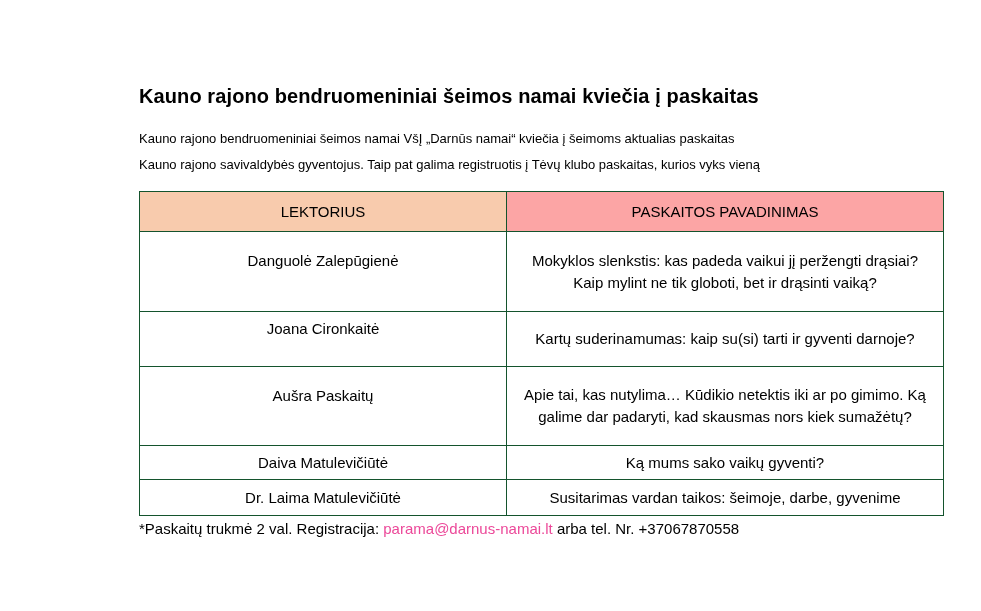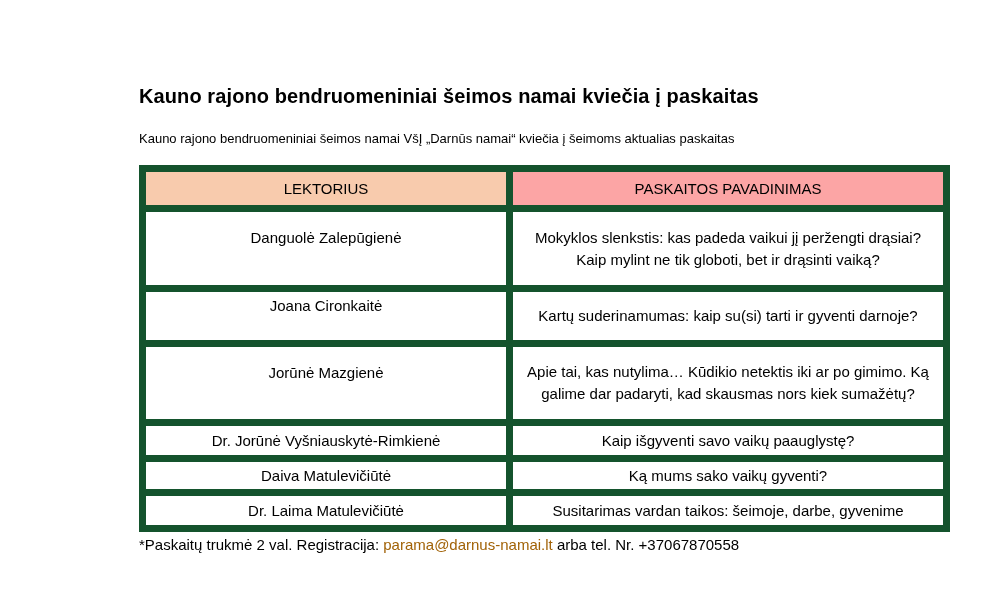--- a/index.html
+++ b/index.html
@@ -28,21 +28,21 @@
     line-height: 26px;
     margin: 0 0 13px 0;
   }
   table.lectures {
     border-collapse: collapse;
     table-layout: fixed;
     width: 804px;
   }
   table.lectures th,
   table.lectures td {
-    border: 7px solid #14532d;
+    border: 1px solid #14532d;
     font-size: 15px;
     text-align: center;
     vertical-align: middle;
     padding: 2px 8px;
   }
   table.lectures th {
     font-weight: normal;
     height: 40px;
   }
   td.lecturer-cell { line-height: 21px; }
@@ -61,20 +61,21 @@
 </head>
 <body>
 
 <div class="page">
   <div class="content">
 
     <h1 class="doc-title">Kauno rajono bendruomeniniai šeimos namai kviečia į paskaitas</h1>
 
     <div class="intro">
       <div>Kauno rajono bendruomeniniai šeimos namai VšĮ „Darnūs namai“ kviečia į šeimoms aktualias paskaitas</div>
+      <div>Kauno rajono savivaldybės gyventojus. Taip pat galima registruotis į Tėvų klubo paskaitas, kurios vyks vieną</div>
     </div>
 
     <table class="lectures">
       <colgroup>
         <col style="width:367px">
         <col style="width:437px">
       </colgroup>
       <thead>
         <tr>
           <th style="background: rgb(248, 203, 173);">LEKTORIUS</th>
@@ -94,32 +95,24 @@
         <tr style="height:55px;">
           <td class="lecturer-cell">
             <div class="pad-after">Joana Cironkaitė</div>
           </td>
           <td class="topic-cell">
             <div>Kartų suderinamumas: kaip su(si) tarti ir gyventi darnoje?</div>
           </td>
         </tr>
         <tr style="height:79px;">
           <td class="lecturer-cell">
-            <div class="pad-after">Jorūnė Mazgienė</div>
+            <div class="pad-after">Aušra Paskaitų</div>
           </td>
           <td class="topic-cell">
             <div>Apie tai, kas nutylima… Kūdikio netektis iki ar po gimimo. Ką galime dar padaryti, kad skausmas nors kiek sumažėtų?</div>
-          </td>
-        </tr>
-        <tr style="height:36px;">
-          <td class="lecturer-cell">
-            <div>Dr. Jorūnė Vyšniauskytė-Rimkienė</div>
-          </td>
-          <td class="topic-cell">
-            <div>Kaip išgyventi savo vaikų paauglystę?</div>
           </td>
         </tr>
         <tr style="height:34px;">
           <td class="lecturer-cell">
             <div>Daiva Matulevičiūtė</div>
           </td>
           <td class="topic-cell">
             <div>Ką mums sako vaikų gyventi?</div>
           </td>
         </tr>
@@ -127,16 +120,16 @@
           <td class="lecturer-cell">
             <div>Dr. Laima Matulevičiūtė</div>
           </td>
           <td class="topic-cell">
             <div>Susitarimas vardan taikos: šeimoje, darbe, gyvenime</div>
           </td>
         </tr>
       </tbody>
     </table>
 
-    <div class="footer-note"><span>*Paskaitų trukmė 2 val. Registracija: </span><a class="email-link" style="color: #a16207;">parama@darnus-namai.lt</a><span> arba tel. Nr. +37067870558</span></div>
+    <div class="footer-note"><span>*Paskaitų trukmė 2 val. Registracija: </span><a class="email-link" style="color: #ec4899;">parama@darnus-namai.lt</a><span> arba tel. Nr. +37067870558</span></div>
 
   </div>
 </div>
 
 </body></html>

